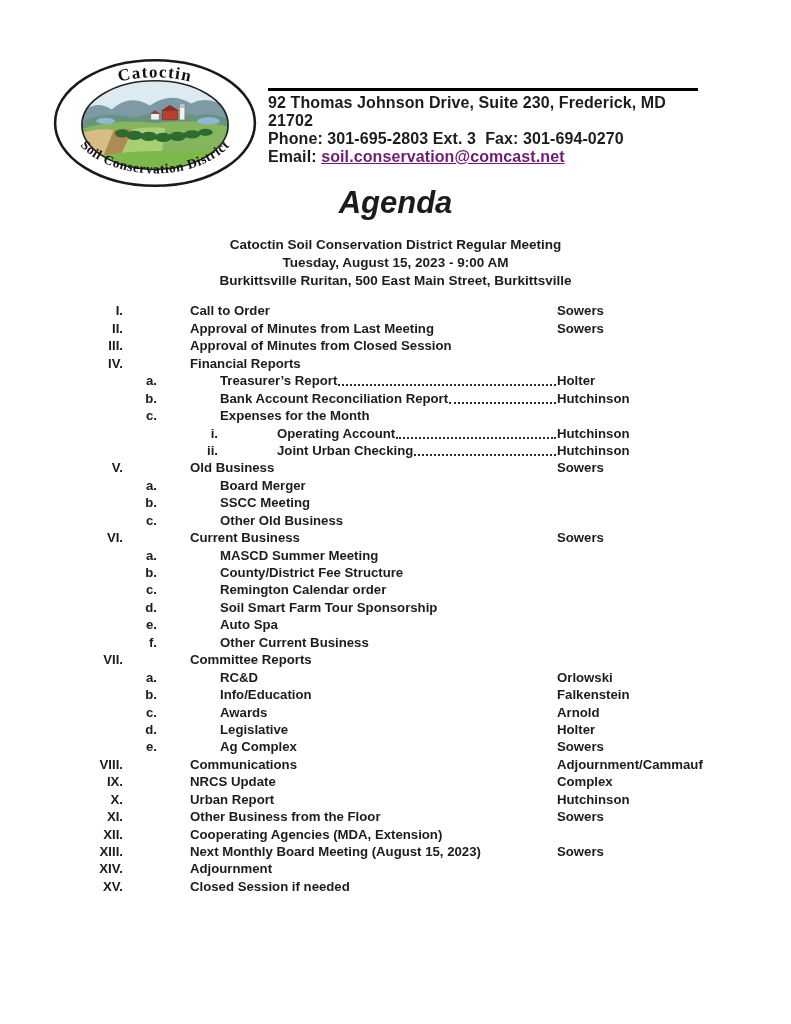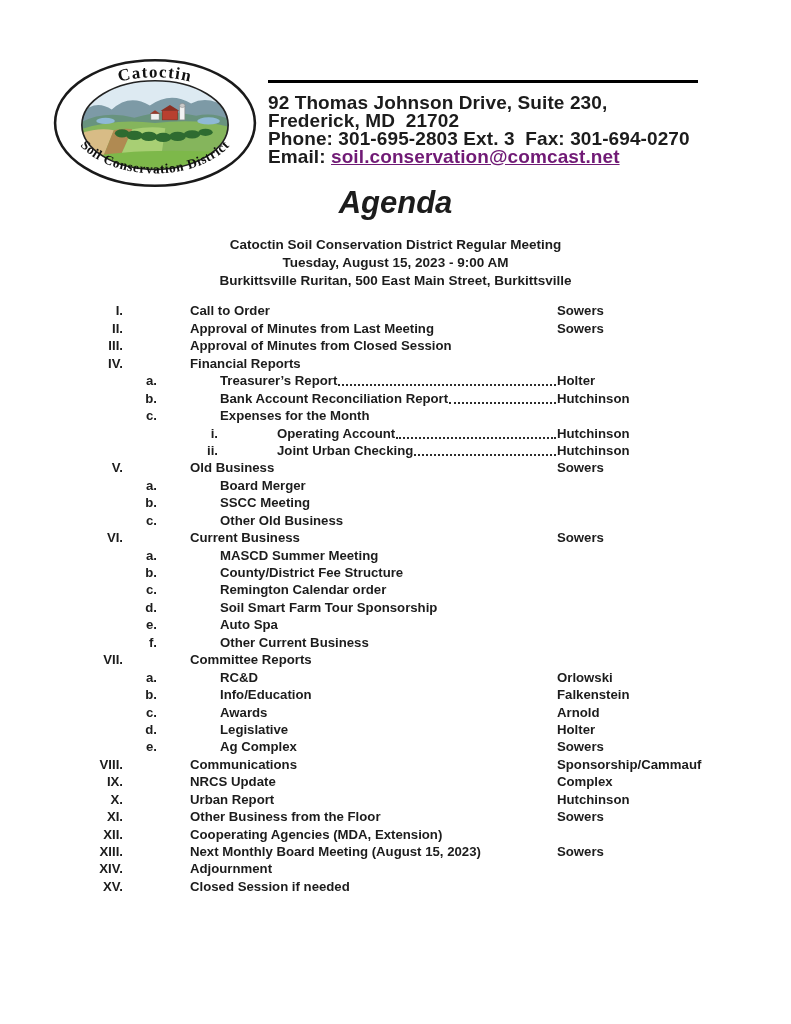--- a/index.html
+++ b/index.html
@@ -9,23 +9,23 @@
     overflow:hidden;
   }
 
   
   .logo { position:absolute; left:52px; top:58px; width:206px; height:130px; }
   .logo svg { width:100%; height:100%; }
   .logo-text { font-family:"Liberation Serif", serif; font-weight:bold; fill:#111; }
 
   
   .contact {
-    position:absolute; left:268px; top:80px; width:430px;
-    border-top:3px solid #000; padding-top:11px;
-    font-size:19px; line-height:18px; letter-spacing:0.1px;
+    position:absolute; left:268px; top:88px; width:430px;
+    border-top:3px solid #000; padding-top:3px;
+    font-size:16px; line-height:18px; letter-spacing:0.1px;
   }
   .email-link { color:#701a75; text-decoration:underline; cursor:pointer; }
 
   
   .title {
     position:absolute; top:185px; left:0; width:100%; text-align:center;
     font-size:31px; line-height:35px;font-style:italic;
   }
   .meeting {
     position:absolute; top:236px; left:0; width:100%; text-align:center;
@@ -266,21 +266,21 @@
       <div class="row lvl1">
       <span class="num">e.</span>
       <span class="label">Ag Complex</span>
       <span class="leader"></span>
       <span class="name">Sowers</span>
     </div>
       <div class="row lvl0">
       <span class="num">VIII.</span>
       <span class="label">Communications</span>
       <span class="leader"></span>
-      <span class="name">Sponsorship/Cammauf</span>
+      <span class="name">Adjournment/Cammauf</span>
     </div>
       <div class="row lvl0">
       <span class="num">IX.</span>
       <span class="label">NRCS Update</span>
       <span class="leader"></span>
       <span class="name">Complex</span>
     </div>
       <div class="row lvl0">
       <span class="num">X.</span>
       <span class="label">Urban Report</span>

